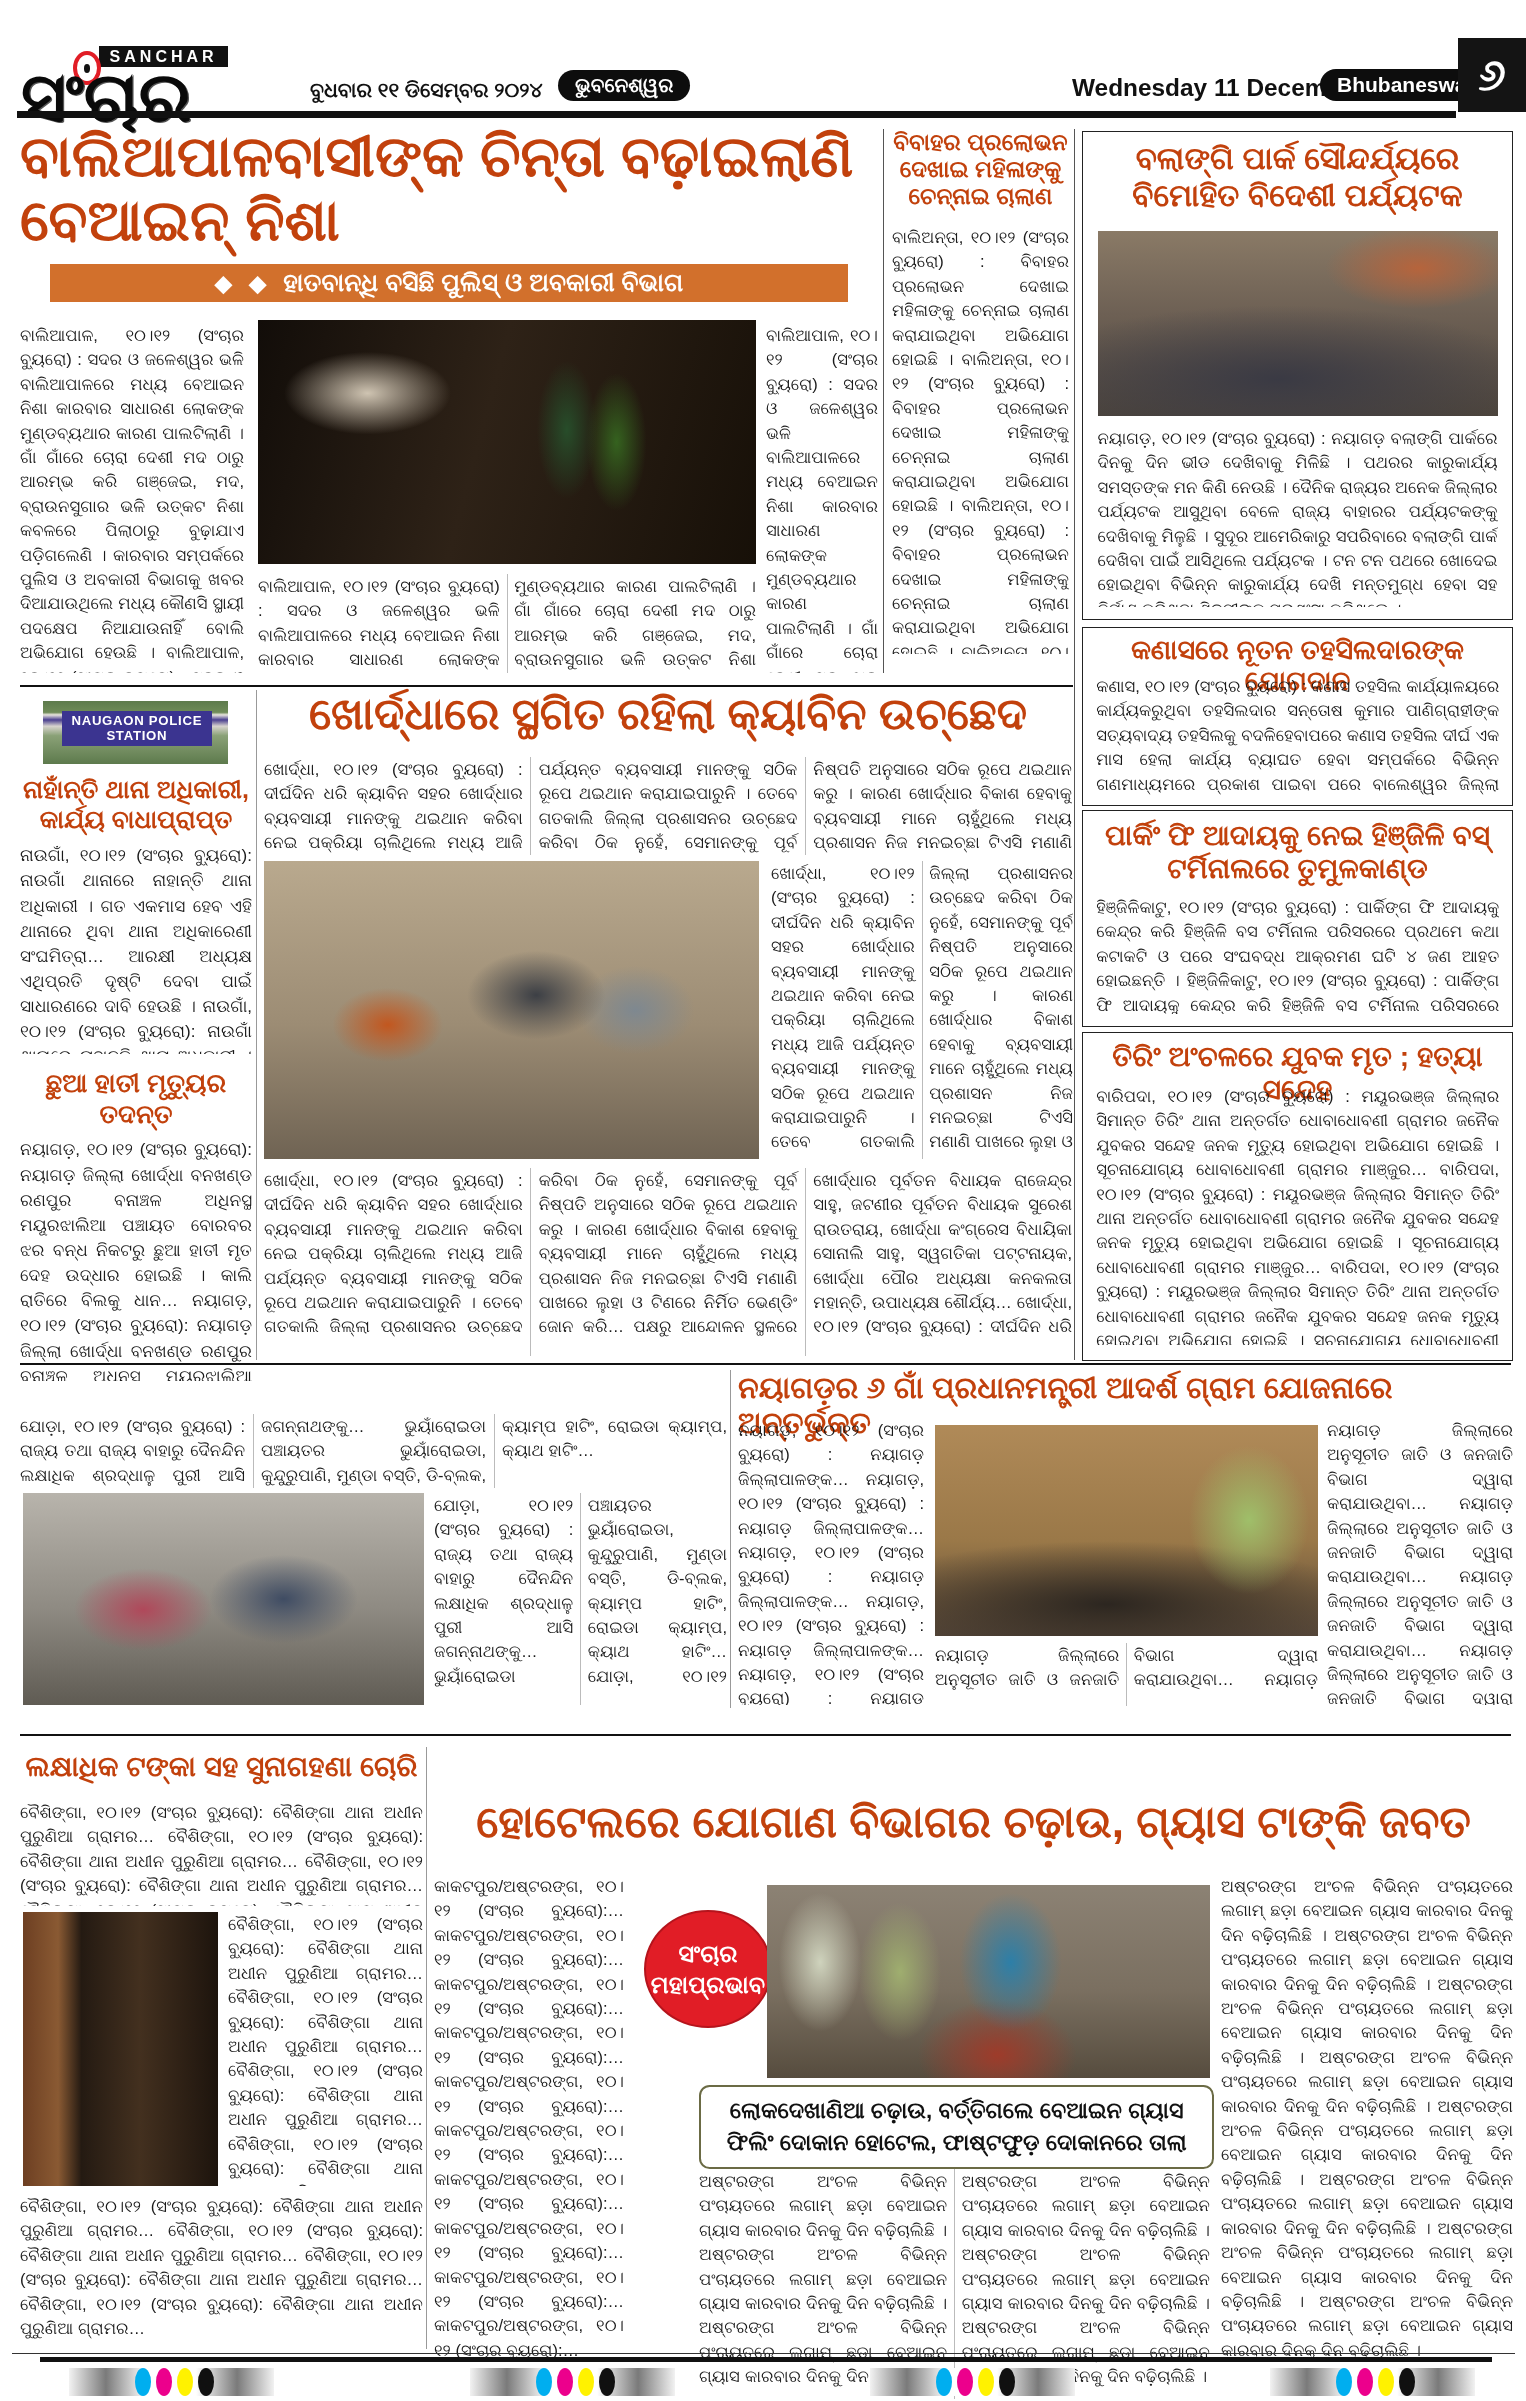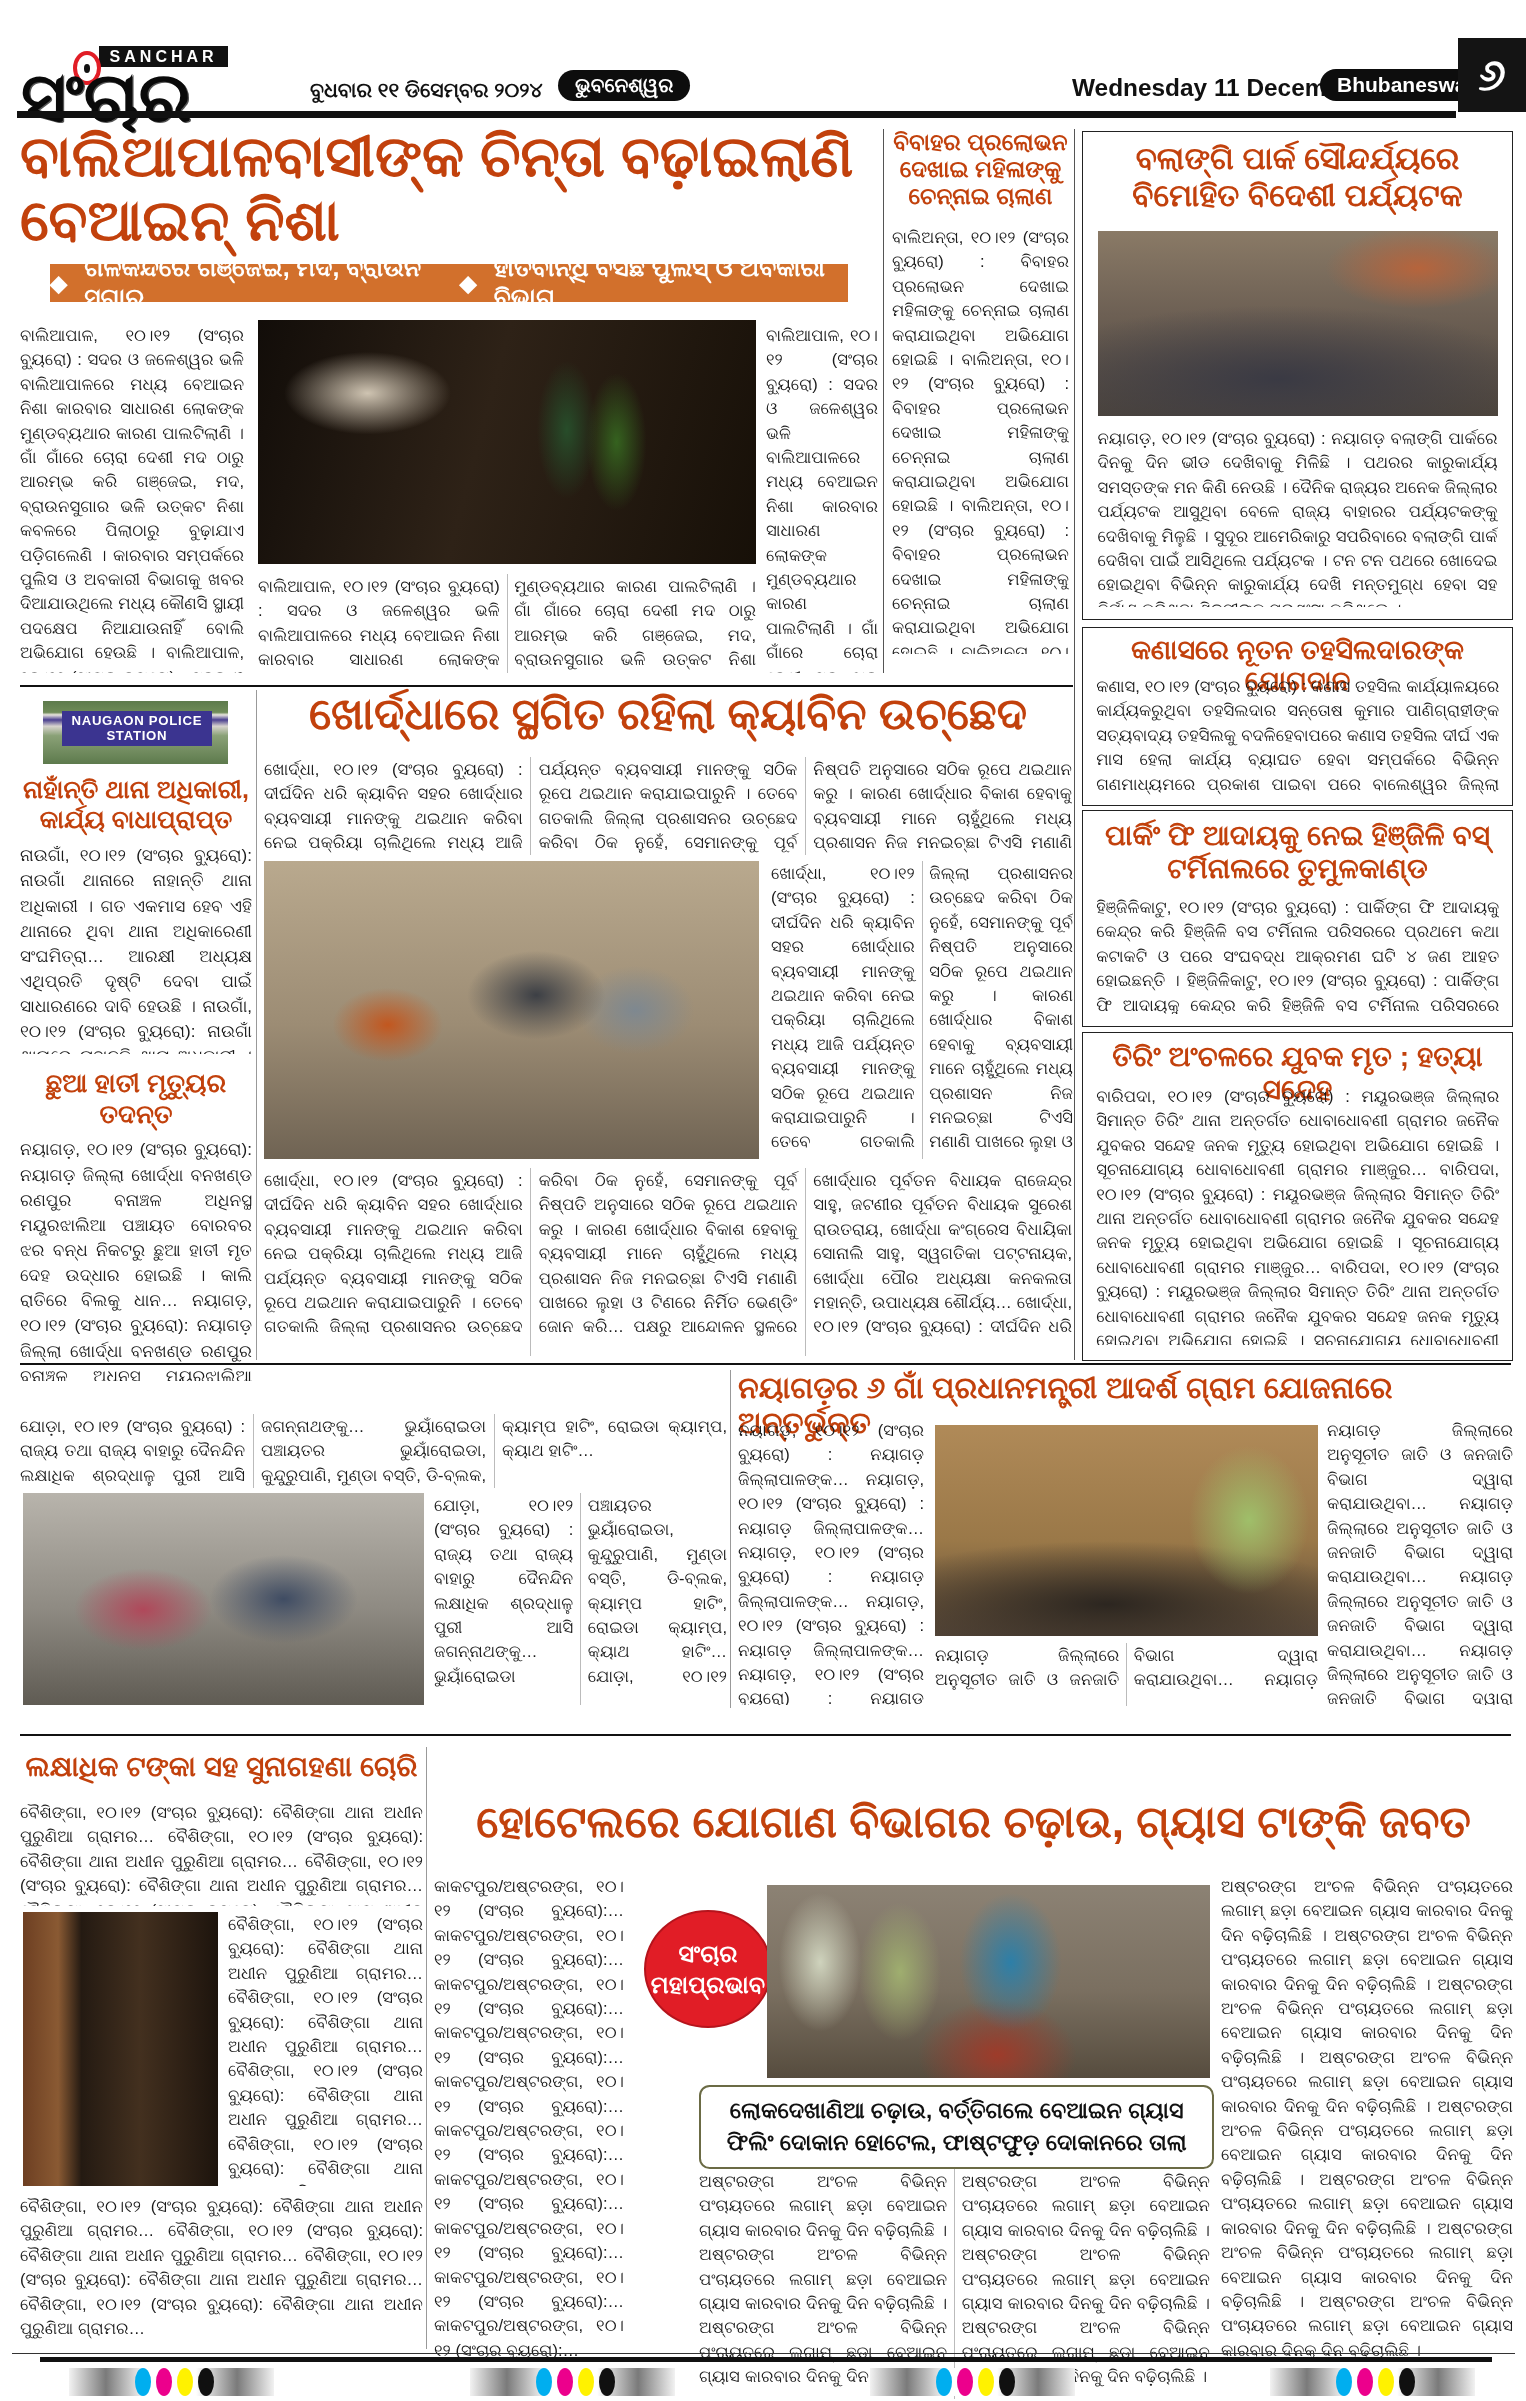--- a/index.html
+++ b/index.html
@@ -97,21 +97,20 @@
       <span class="pill">Bhubaneswar</span>
     </div>
     <div class="abs pageno-box" style="left:1458px;top:38px;width:68px;height:74px;">୬</div>
     <div class="hrule" style="left:16.5px;top:111px;width:1439px;height:6.6px;"></div>
   </header>
 
   <section class="abs" style="left:20px;top:125px;width:858px;height:551px;">
     <h1 class="hl" style="margin:0;font-size:57px;line-height:1.12;">ବାଲିଆପାଳବାସୀଙ୍କ ଚିନ୍ତା ବଢ଼ାଇଲାଣି ବେଆଇନ୍ ନିଶା</h1>
     <div class="strap" style="position:absolute;left:30px;top:139px;width:798px;height:38px;">
       <span class="diamond">◆</span>
-      <span>ଗଳିକନ୍ଦିରେ ଗଞ୍ଜେଇ, ମଦ, ବ୍ରାଉନ ସୁଗାର୍</span>
       <span class="diamond">◆</span>
       <span>ହାତବାନ୍ଧି ବସିଛି ପୁଲିସ୍ ଓ ଅବକାରୀ ବିଭାଗ</span>
     </div>
     <div class="ph ph-drugs" style="left:238px;top:195px;width:498px;height:244px;"></div>
     <div class="body-text abs" style="left:0;top:198px;width:224px;height:350px;">ବାଲିଆପାଳ, ୧୦।୧୨ (ସଂଚାର ବ୍ୟୁରୋ) : ସଦର ଓ ଜଳେଶ୍ୱର ଭଳି ବାଲିଆପାଳରେ ମଧ୍ୟ ବେଆଇନ ନିଶା କାରବାର ସାଧାରଣ ଲୋକଙ୍କ ମୁଣ୍ଡବ୍ୟଥାର କାରଣ ପାଲଟିଲାଣି । ଗାଁ ଗାଁରେ ଚୋରା ଦେଶୀ ମଦ ଠାରୁ ଆରମ୍ଭ କରି ଗଞ୍ଜେଇ, ମଦ, ବ୍ରାଉନସୁଗାର ଭଳି ଉତ୍କଟ ନିଶା କବଳରେ ପିଲାଠାରୁ ବୁଢ଼ାଯାଏ ପଡ଼ିଗଲେଣି । କାରବାର ସମ୍ପର୍କରେ ପୁଲିସ ଓ ଅବକାରୀ ବିଭାଗକୁ ଖବର ଦିଆଯାଉଥିଲେ ମଧ୍ୟ କୌଣସି ସ୍ଥାୟୀ ପଦକ୍ଷେପ ନିଆଯାଉନାହିଁ ବୋଲି ଅଭିଯୋଗ ହେଉଛି । ବାଲିଆପାଳ, ୧୦।୧୨ (ସଂଚାର ବ୍ୟୁରୋ) : ସଦର ଓ ଜଳେଶ୍ୱର ଭଳି ବାଲିଆପାଳରେ ମଧ୍ୟ ବେଆଇନ ନିଶା କାରବାର ସାଧାରଣ ଲୋକଙ୍କ ମୁଣ୍ଡବ୍ୟଥାର କାରଣ ପାଲଟିଲାଣି । ଗାଁ ଗାଁରେ ଚୋରା ଦେଶୀ ମଦ ଠାରୁ ଆରମ୍ଭ କରି ଗଞ୍ଜେଇ, ମଦ, ବ୍ରାଉନସୁଗାର ଭଳି ଉତ୍କଟ ନିଶା କବଳରେ ପିଲାଠାରୁ ବୁଢ଼ାଯାଏ ପଡ଼ିଗଲେଣି । କାରବାର ସମ୍ପର୍କରେ ପୁଲିସ ଓ ଅବକାରୀ ବିଭାଗକୁ ଖବର ଦିଆଯାଉଥିଲେ ମଧ୍ୟ କୌଣସି ସ୍ଥାୟୀ ପଦକ୍ଷେପ ନିଆଯାଉନାହିଁ ବୋଲି ଅଭିଯୋଗ ହେଉଛି ।</div>
     <div class="body-text abs cols2" style="left:238px;top:449px;width:498px;height:99px;">ବାଲିଆପାଳ, ୧୦।୧୨ (ସଂଚାର ବ୍ୟୁରୋ) : ସଦର ଓ ଜଳେଶ୍ୱର ଭଳି ବାଲିଆପାଳରେ ମଧ୍ୟ ବେଆଇନ ନିଶା କାରବାର ସାଧାରଣ ଲୋକଙ୍କ ମୁଣ୍ଡବ୍ୟଥାର କାରଣ ପାଲଟିଲାଣି । ଗାଁ ଗାଁରେ ଚୋରା ଦେଶୀ ମଦ ଠାରୁ ଆରମ୍ଭ କରି ଗଞ୍ଜେଇ, ମଦ, ବ୍ରାଉନସୁଗାର ଭଳି ଉତ୍କଟ ନିଶା କବଳରେ ପିଲାଠାରୁ ବୁଢ଼ାଯାଏ ପଡ଼ିଗଲେଣି । କାରବାର ସମ୍ପର୍କରେ ପୁଲିସ ଓ ଅବକାରୀ ବିଭାଗକୁ ଖବର ଦିଆଯାଉଥିଲେ ମଧ୍ୟ କୌଣସି ସ୍ଥାୟୀ ପଦକ୍ଷେପ ନିଆଯାଉନାହିଁ ବୋଲି ଅଭିଯୋଗ ହେଉଛି । ବାଲିଆପାଳ, ୧୦।୧୨ (ସଂଚାର ବ୍ୟୁରୋ) : ସଦର ଓ ଜଳେଶ୍ୱର ଭଳି ବାଲିଆପାଳରେ ମଧ୍ୟ ବେଆଇନ ନିଶା କାରବାର ସାଧାରଣ ଲୋକଙ୍କ ମୁଣ୍ଡବ୍ୟଥାର କାରଣ ପାଲଟିଲାଣି । ଗାଁ ଗାଁରେ ଚୋରା ଦେଶୀ ମଦ ଠାରୁ ଆରମ୍ଭ କରି ଗଞ୍ଜେଇ, ମଦ, ବ୍ରାଉନସୁଗାର ଭଳି ଉତ୍କଟ ନିଶା କବଳରେ ପିଲାଠାରୁ ବୁଢ଼ାଯାଏ ପଡ଼ିଗଲେଣି । କାରବାର ସମ୍ପର୍କରେ ପୁଲିସ ଓ ଅବକାରୀ ବିଭାଗକୁ ଖବର ଦିଆଯାଉଥିଲେ ମଧ୍ୟ କୌଣସି ସ୍ଥାୟୀ ପଦକ୍ଷେପ ନିଆଯାଉନାହିଁ ବୋଲି ଅଭିଯୋଗ ହେଉଛି ।</div>
     <div class="body-text abs" style="left:746px;top:198px;width:112px;height:350px;">ବାଲିଆପାଳ, ୧୦।୧୨ (ସଂଚାର ବ୍ୟୁରୋ) : ସଦର ଓ ଜଳେଶ୍ୱର ଭଳି ବାଲିଆପାଳରେ ମଧ୍ୟ ବେଆଇନ ନିଶା କାରବାର ସାଧାରଣ ଲୋକଙ୍କ ମୁଣ୍ଡବ୍ୟଥାର କାରଣ ପାଲଟିଲାଣି । ଗାଁ ଗାଁରେ ଚୋରା ଦେଶୀ ମଦ ଠାରୁ ଆରମ୍ଭ କରି ଗଞ୍ଜେଇ, ମଦ, ବ୍ରାଉନସୁଗାର ଭଳି ଉତ୍କଟ ନିଶା କବଳରେ ପିଲାଠାରୁ ବୁଢ଼ାଯାଏ ପଡ଼ିଗଲେଣି । କାରବାର ସମ୍ପର୍କରେ ପୁଲିସ ଓ ଅବକାରୀ ବିଭାଗକୁ ଖବର ଦିଆଯାଉଥିଲେ ମଧ୍ୟ କୌଣସି ସ୍ଥାୟୀ ପଦକ୍ଷେପ ନିଆଯାଉନାହିଁ ବୋଲି ଅଭିଯୋଗ ହେଉଛି । ବାଲିଆପାଳ, ୧୦।୧୨ (ସଂଚାର ବ୍ୟୁରୋ) : ସଦର ଓ ଜଳେଶ୍ୱର ଭଳି ବାଲିଆପାଳରେ ମଧ୍ୟ ବେଆଇନ ନିଶା କାରବାର ସାଧାରଣ ଲୋକଙ୍କ ମୁଣ୍ଡବ୍ୟଥାର କାରଣ ପାଲଟିଲାଣି । ଗାଁ ଗାଁରେ ଚୋରା ଦେଶୀ ମଦ ଠାରୁ ଆରମ୍ଭ କରି ଗଞ୍ଜେଇ, ମଦ, ବ୍ରାଉନସୁଗାର ଭଳି ଉତ୍କଟ ନିଶା କବଳରେ ପିଲାଠାରୁ ବୁଢ଼ାଯାଏ ପଡ଼ିଗଲେଣି । କାରବାର ସମ୍ପର୍କରେ ପୁଲିସ ଓ ଅବକାରୀ ବିଭାଗକୁ ଖବର ଦିଆଯାଉଥିଲେ ମଧ୍ୟ କୌଣସି ସ୍ଥାୟୀ ପଦକ୍ଷେପ ନିଆଯାଉନାହିଁ ବୋଲି ଅଭିଯୋଗ ହେଉଛି ।</div>
   </section>
 
   <div class="vrule" style="left:883px;top:129px;height:544px;"></div>

